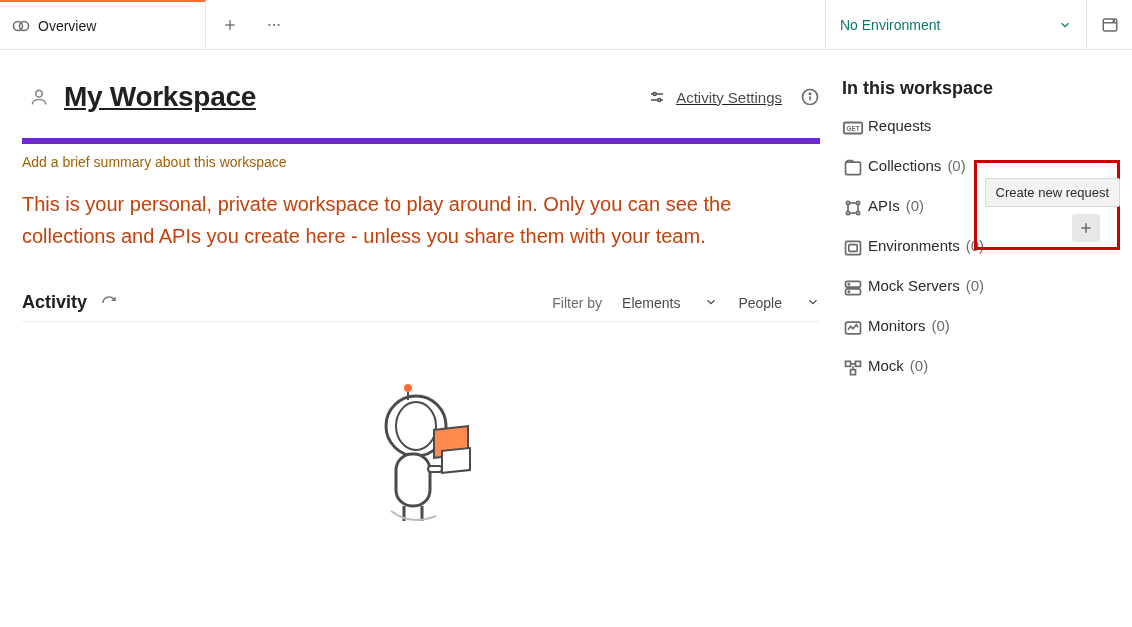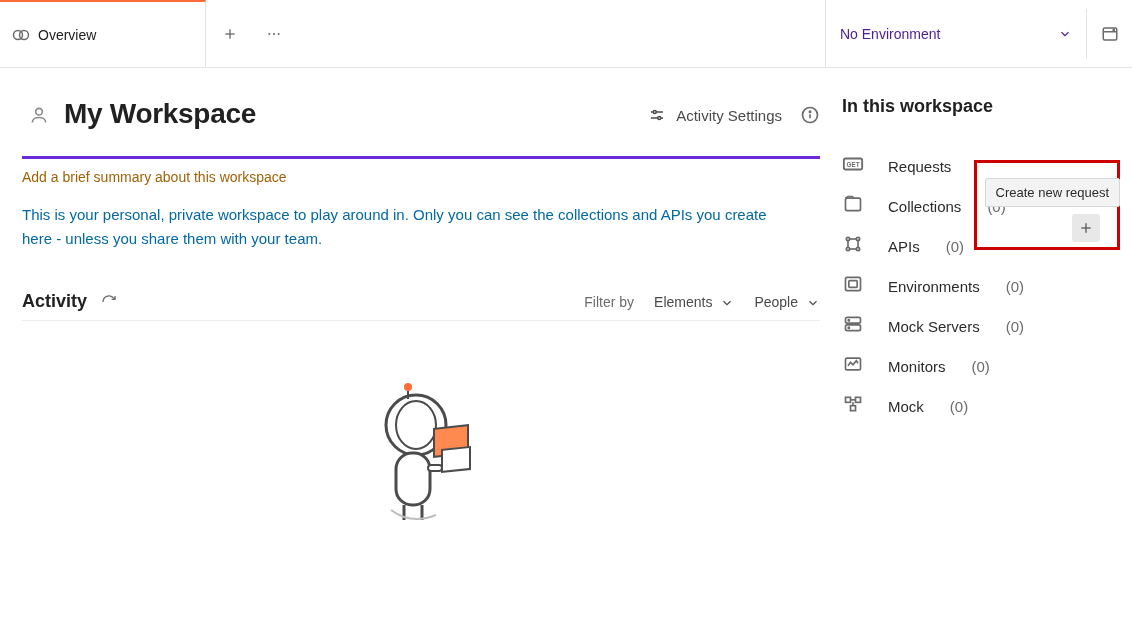--- a/index.html
+++ b/index.html
@@ -1,53 +1,53 @@
 <!DOCTYPE html>
 <html><head>
 <meta charset="utf-8">
 <style>
 * { margin:0; padding:0; box-sizing:border-box; }
 body { font-family: -apple-system, BlinkMacSystemFont, "Segoe UI", Helvetica, Arial, sans-serif; font-size:14px; color:#212121; background:#fff; width:1132px; height:627px; overflow:hidden; }
 
 
-.tabbar { display:flex; height:68px; border-bottom:1px solid #e3e3e3; }
+.tabbar { display:flex; height:50px; border-bottom:1px solid #e3e3e3; }
 .tab-overview { display:flex; align-items:center; gap:8px; width:206px; padding:0 12px; border-top:2px solid #ff6c37; border-right:1px solid #e3e3e3; background:#fff; }
 .tab-overview .ov-icon { width:18px; height:18px; color:#6b6b6b; }
 .tab-actions { display:flex; align-items:center; }
 .tab-btn { width:40px; height:40px; margin-left:4px; display:flex; align-items:center; justify-content:center; color:#6b6b6b; cursor:pointer; }
 .env-area { margin-left:auto; display:flex; align-items:center; border-left:1px solid #e3e3e3; }
-.env-sel { display:flex; align-items:center; justify-content:space-between; width:260px; padding:0 14px; color:#4c1d95; cursor:pointer; }
+.env-sel { display:flex; align-items:center; justify-content:space-between; width:260px; padding:0 14px; color:#0f766e; cursor:pointer; }
 .env-toggle { width:46px; height:50px; display:flex; align-items:center; justify-content:center; border-left:1px solid #e3e3e3; color:#6b6b6b; cursor:pointer; }
 
 
 .main { display:flex; padding:0 0 0 0; }
 .content { flex:1; padding:0 22px 0 22px; }
-.header { display:flex; padding:30px 0 24px; border-bottom:3px solid #6d28d9; }
+.header { display:flex; align-items:center; padding:30px 0 24px; border-bottom:6px solid #6d28d9;text-decoration:underline; }
 .person-ic { width:34px; height:34px; border:1px solid transparent; display:flex; align-items:center; justify-content:center; color:#8a8a8a; margin-right:8px; }
 .ws-title { font-size:28px; font-weight:700; letter-spacing:-0.3px; }
 .header-right { margin-left:auto; display:flex; align-items:center; gap:18px; }
 .ws-settings { display:flex; align-items:center; gap:10px; color:#4a4a4a; cursor:pointer; font-size:15px; }
 .info-ic { width:20px; height:20px; color:#6b6b6b; cursor:pointer; }
 
 .summary-ph { color:#a16207; margin:10px 0 18px; }
-.desc { color:#0369a1; line-height:1.6; font-size:15px; max-width:760px; }
+.desc { color:#c2410c; line-height:1.6; font-size:20px; max-width:760px; }
 
 .activity-row { display:flex; align-items:center; margin-top:40px; padding-bottom:8px; border-bottom:1px solid #ededed; }
 .act-title { font-size:18px; font-weight:700; }
 .refresh-ic { margin-left:14px; color:#6b6b6b; cursor:pointer; }
 .filters { margin-left:auto; display:flex; align-items:center; gap:20px; color:#4a4a4a; }
 .filter-lbl { color:#6b6b6b; }
-.filter-dd { display:flex; align-items:flex-end; gap:8px; cursor:pointer; }
+.filter-dd { display:flex; align-items:flex-start; gap:24px; cursor:pointer; }
 
 .astronaut { display:flex; justify-content:center; margin-top:54px; }
 
 
 .right { width:290px; padding:28px 22px 0 0; }
 .itw-title { font-size:18px; font-weight:700; margin-bottom:18px; }
-.r-item { display:flex; align-items:flex-end; gap:24px; height:40px; font-size:15px; color:#2b2b2b; cursor:pointer; }
+.r-item { display:flex; align-items:flex-start; gap:4px; height:40px; font-size:15px; color:#2b2b2b; cursor:pointer; }
 .r-item .cnt { color:#6b6b6b; margin-left:2px; }
 .r-icon { width:22px; height:22px; display:flex; align-items:center; justify-content:center; color:#6b6b6b; }
 
 
 .highlight-box { position:absolute; top:160px; right:12px; width:146px; height:90px; border:3px solid #cc0000; pointer-events:none; }
 .tooltip { position:absolute; top:178px; right:12px; background:#f3f3f3; border:1px solid #d7d7d7; padding:6px 10px; font-size:13px; color:#2b2b2b; border-radius:2px; }
 .plus-btn { position:absolute; top:214px; right:32px; width:28px; height:28px; background:#e8e8e8; border-radius:3px; display:flex; align-items:center; justify-content:center; cursor:pointer; color:#5a5a5a; }
 
 svg { display:block; }
 .chev { width:14px; height:14px; }

